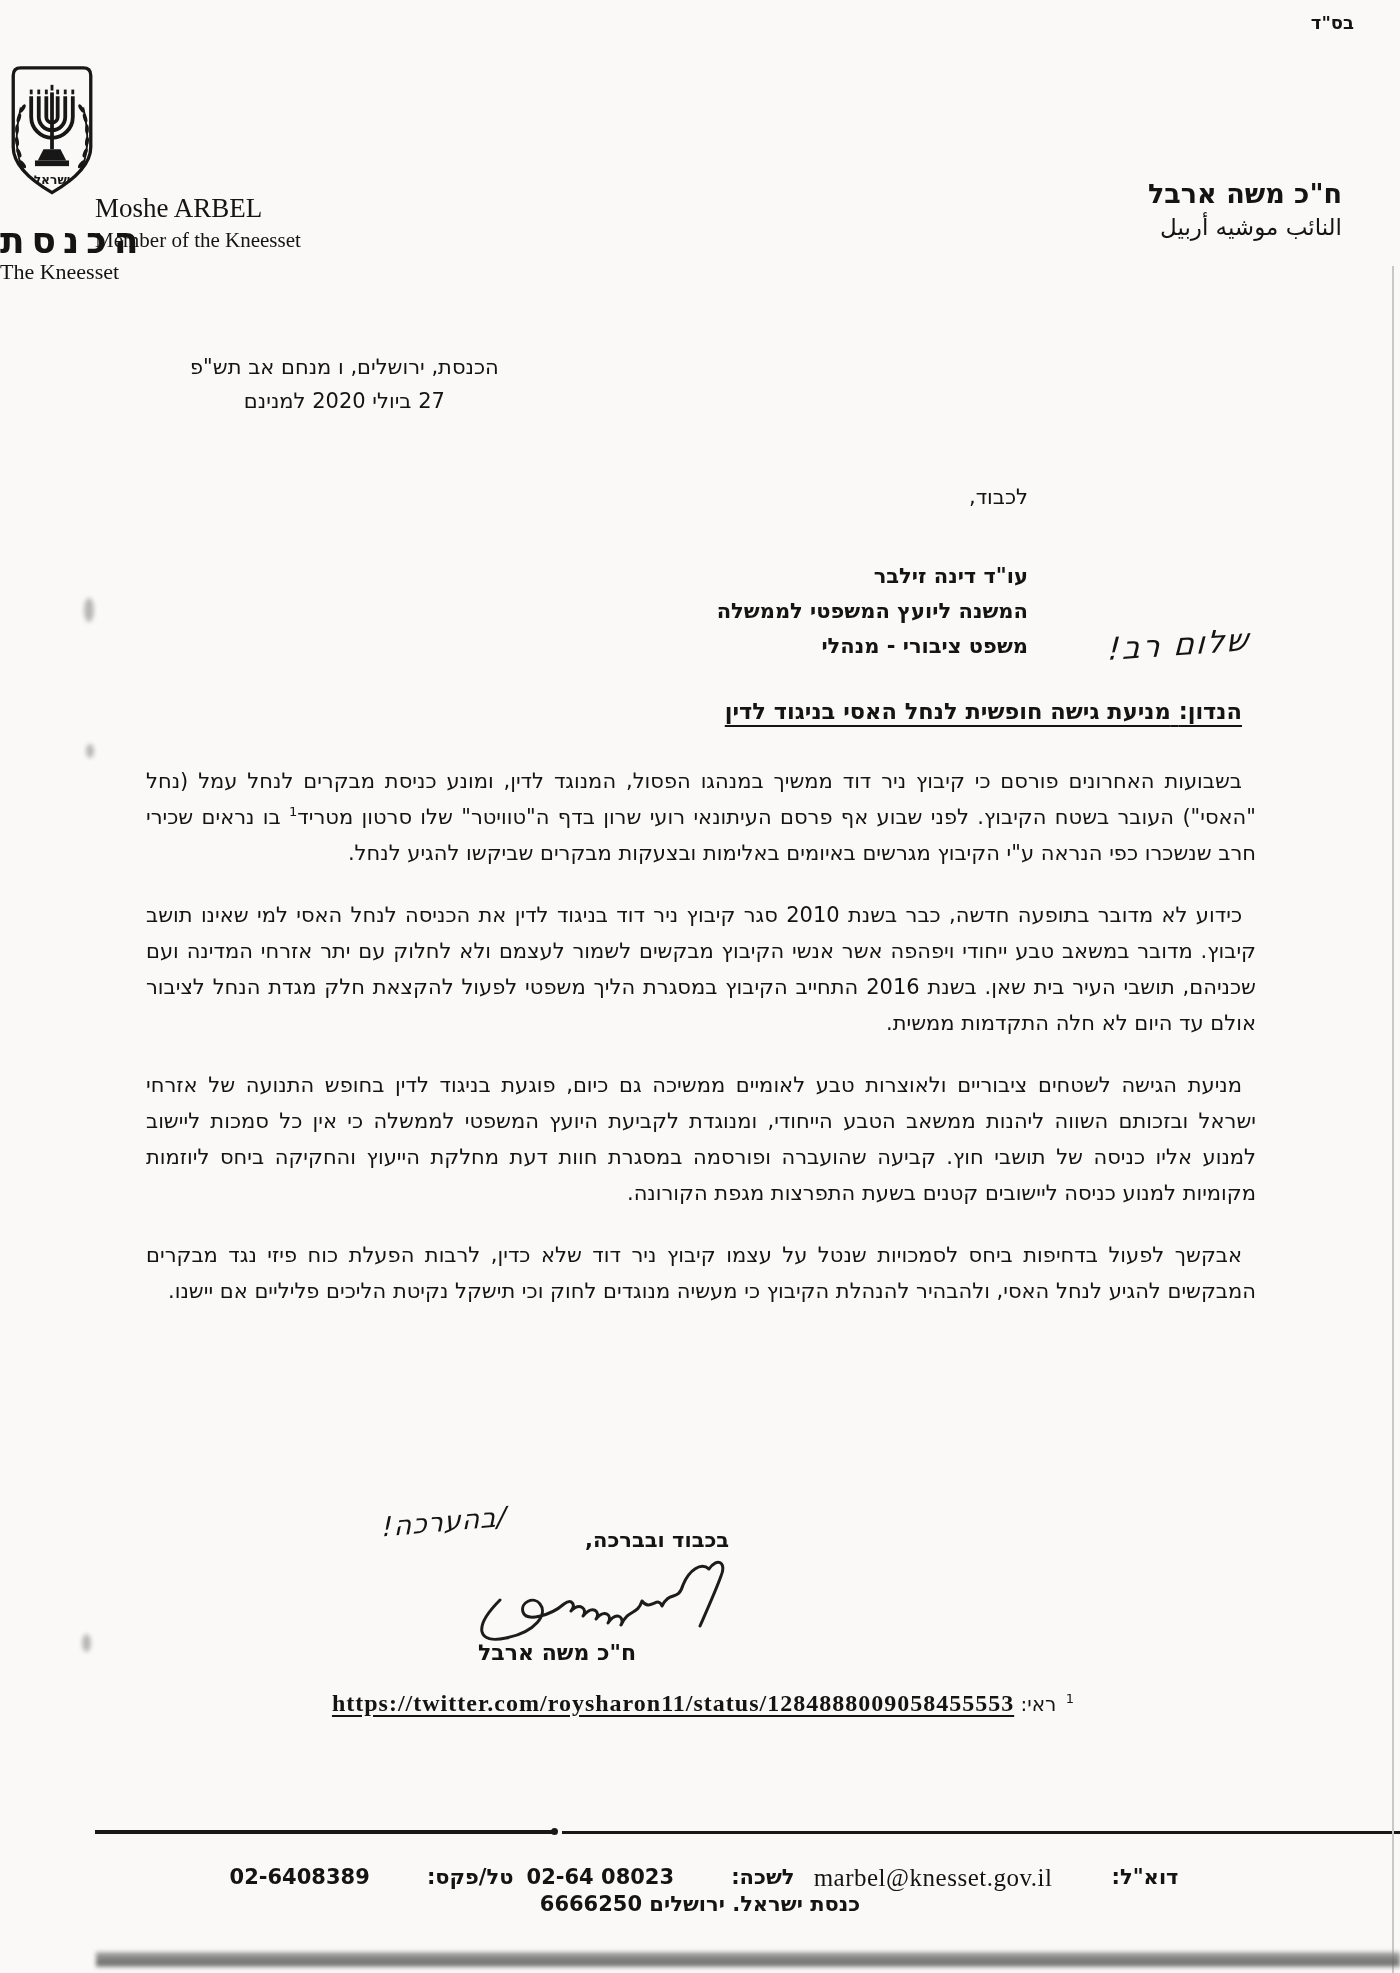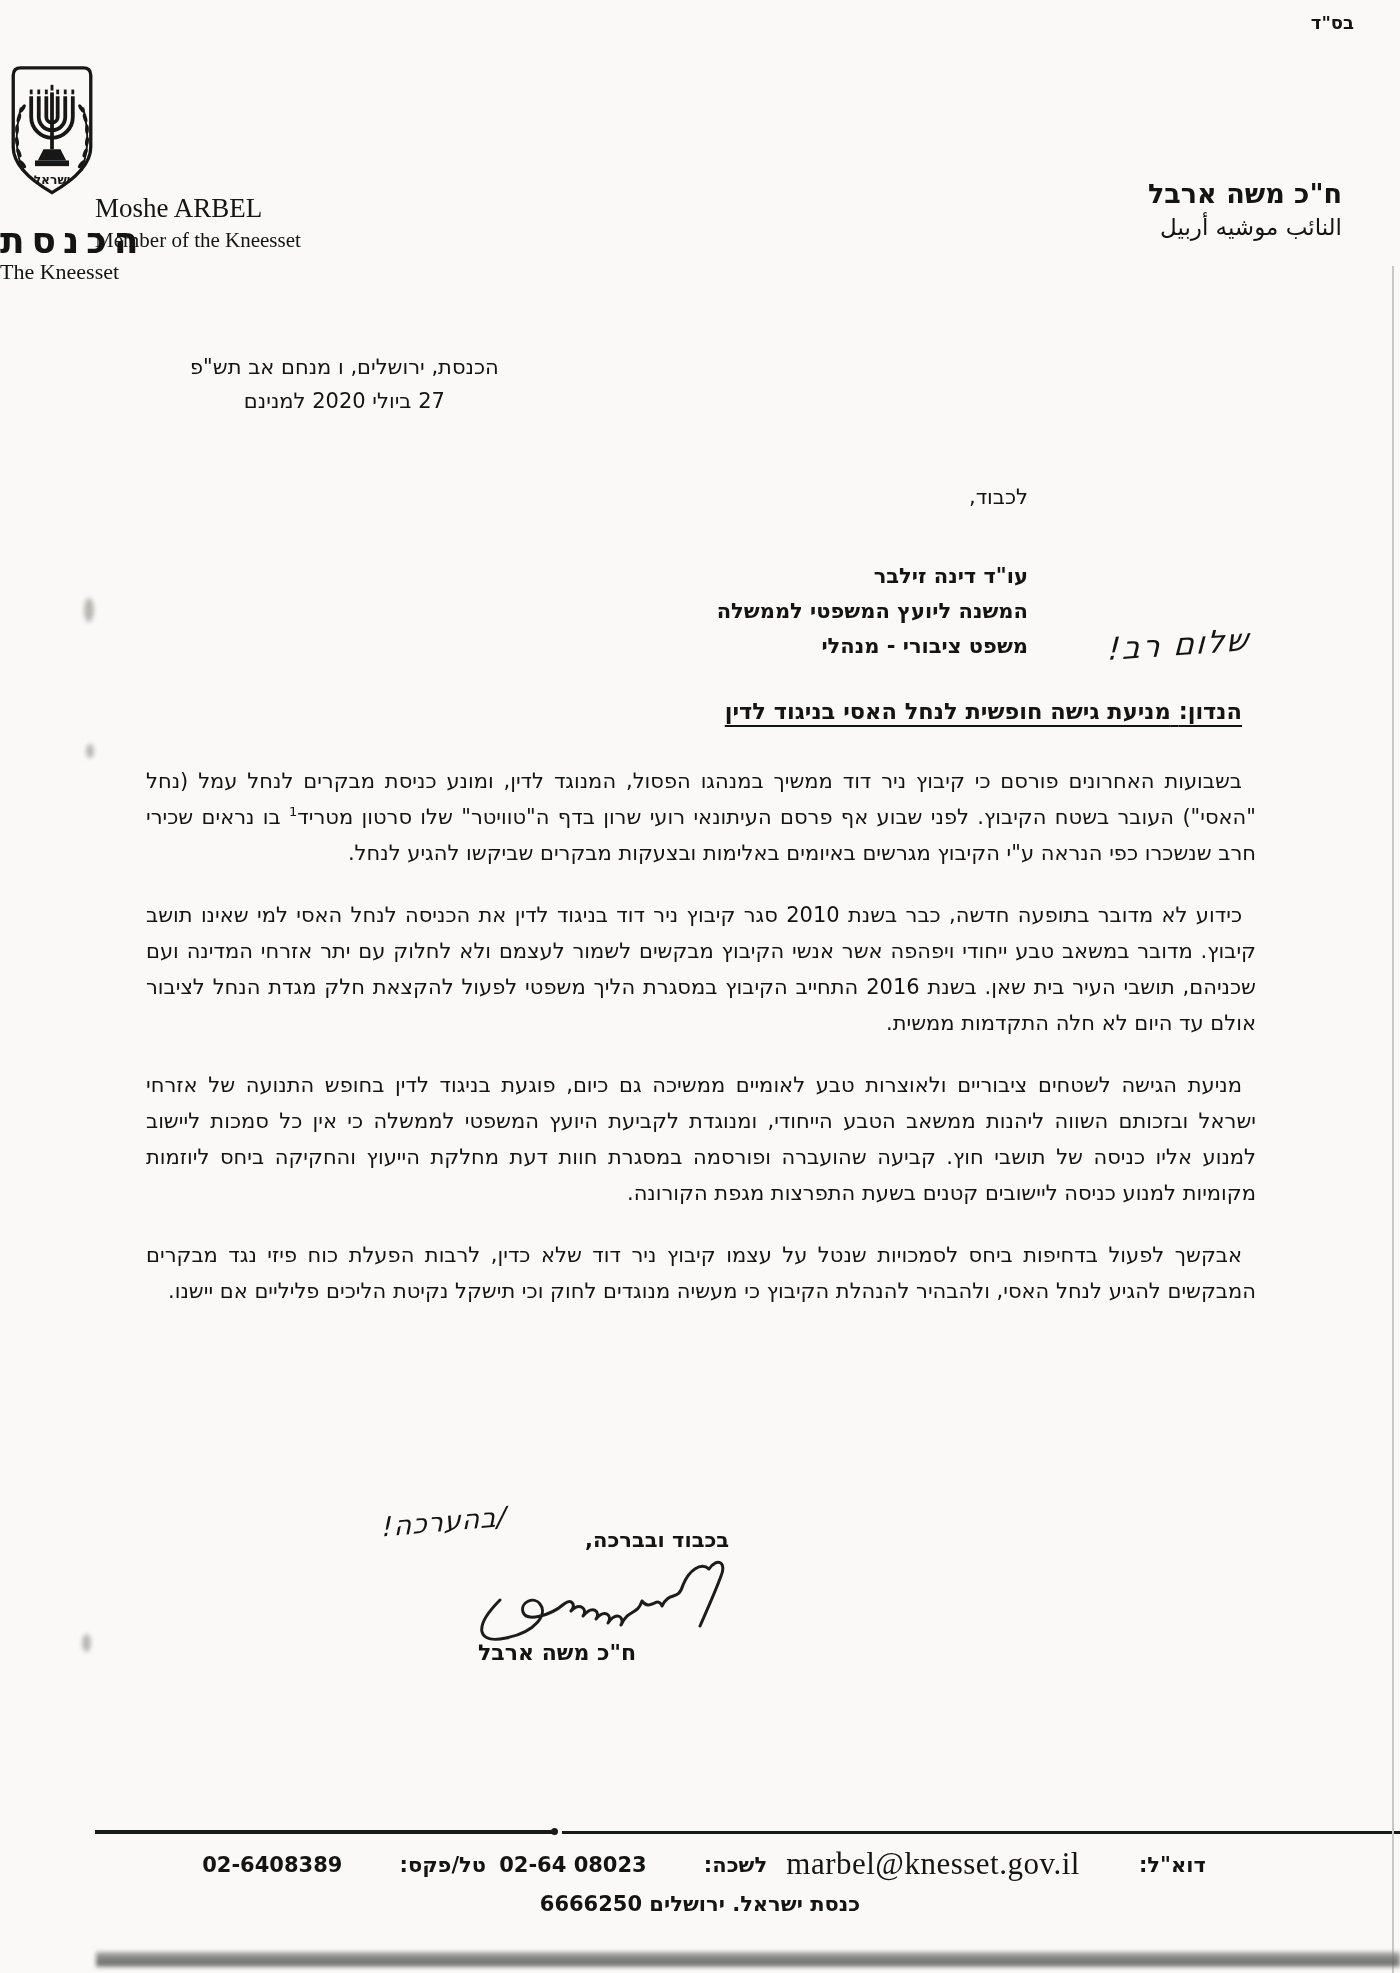--- a/index.html
+++ b/index.html
@@ -61,21 +61,21 @@
     font-family:"Liberation Serif","DejaVu Serif",serif;font-size:24px;font-weight:700;
     text-decoration:underline;text-underline-offset:4px;letter-spacing:1px;margin-left:6px;}
   .footnote .ref{font-size:13px;vertical-align:super;margin-left:3px;}
 
   
   .sep-l{left:95px;top:1830px;width:457px;height:4px;background:#191919;}
   .sep-dot{left:551px;top:1828px;width:7px;height:7px;border-radius:50%;background:#191919;}
   .sep-r{left:562px;top:1831px;width:838px;height:3px;background:#191919;}
   .footer1{left:0;right:0;top:1846px;text-align:center;white-space:nowrap;}
   .footer1 .lbl{font-size:21px;font-weight:700;margin-left:44px;}
-  .footer1 .email{font-family:"Liberation Serif","DejaVu Serif",serif;font-size:31px;letter-spacing:0.5px;margin:0 10px 0 14px;direction:ltr;unicode-bidi:isolate;display:inline-block;vertical-align:-2px;}
+  .footer1 .email{font-family:"Liberation Serif","DejaVu Serif",serif;font-size:25px;letter-spacing:0.5px;margin:18px 10px 0 14px;direction:ltr;unicode-bidi:isolate;display:inline-block;vertical-align:-2px;}
   .footer1 .num{font-size:21px;font-weight:700;direction:ltr;unicode-bidi:isolate;display:inline-block;margin:0 8px;}
   .footer2{left:0;right:0;top:1892px;text-align:center;font-size:21px;font-weight:700;}
 
   
   .edge-line{left:1392px;top:266px;width:2px;height:1707px;background:#c8c8c6;}
   .bottom-smudge{left:96px;top:1952px;width:1304px;height:15px;
     background:linear-gradient(to bottom,#9c9c9c,#5a5a5a 70%,#7a7a7a);filter:blur(2px);opacity:.85;}
   .speck{background:#b9b7b3;filter:blur(2px);border-radius:50%;}
   .speck.s1{left:84px;top:598px;width:10px;height:24px;}
   .speck.s2{left:86px;top:744px;width:8px;height:14px;}
@@ -182,20 +182,25 @@
   <svg class="abs signature" width="300" height="100" viewBox="0 0 300 100">
     <path d="M38 52 C10 80 16 96 44 90 C74 84 86 66 78 56 C72 48 58 54 61 64
              C64 74 88 68 102 56 C110 50 114 57 109 63 C118 54 126 61 121 68
              C131 56 139 64 134 71 C143 60 151 68 146 75 C155 62 163 70 159 77
              C167 60 175 68 180 53 C188 64 196 47 200 58 C208 42 216 54 221 37
              C227 22 239 14 247 21 C255 9 265 14 259 28 C254 42 245 62 238 78" fill="none" stroke="#1c1c1c" stroke-width="3" stroke-linecap="round" stroke-linejoin="round"></path>
   </svg>
 
   <div class="abs signer rtl">ח"כ משה ארבל</div>
 
+  <div class="abs footnote rtl">
+    <span class="ref">1</span>
+    <span>ראי:</span>
+    <span class="url">https://twitter.com/roysharon11/status/1284888009058455553</span>
+  </div>
 
   <div class="abs sep-l"></div>
   <div class="abs sep-dot"></div>
   <div class="abs sep-r"></div>
 
   <div class="abs footer1 rtl">
     <span class="lbl">דוא"ל:</span>
     <span class="email">marbel@knesset.gov.il</span>
     <span class="lbl">לשכה:</span>
     <span class="num">02-64 08023</span>

